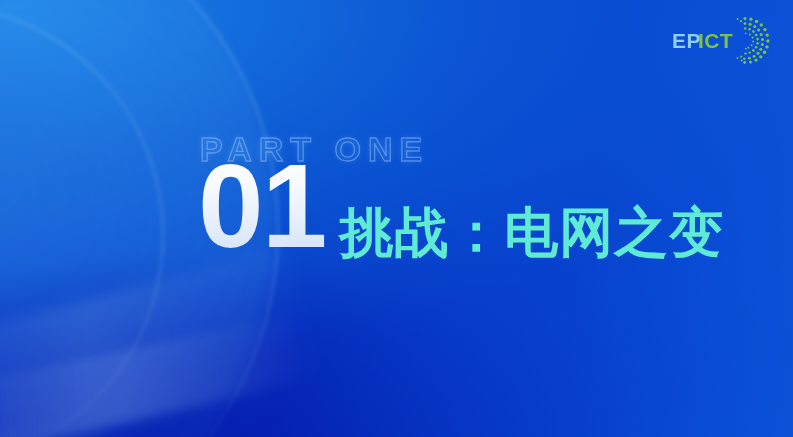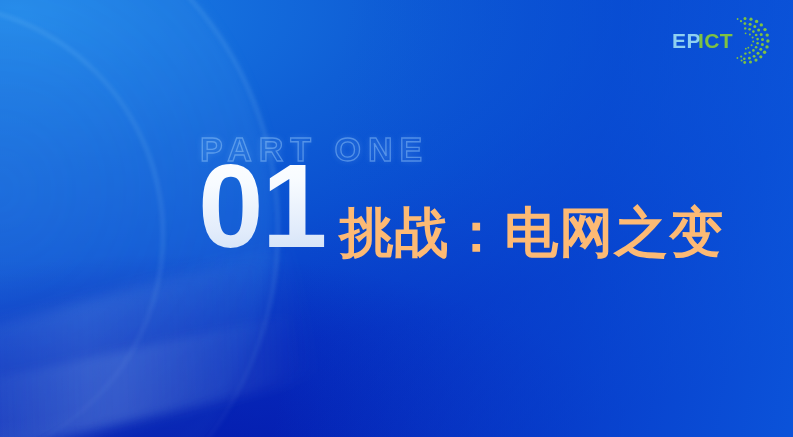--- a/index.html
+++ b/index.html
@@ -124,21 +124,21 @@
     padding-right:14px;
     user-select:none;
   }
   .title-col{
     padding-top:16px;
   }
   .cn-title{
     font-size:54px;
     font-weight:bold;
     line-height:1.08;
-    color:#fdba74;
+    color:#5eead4;
     letter-spacing:1px;
     white-space:nowrap;
     font-family:"DejaVu Sans","Liberation Sans",sans-serif;
   }
   .en-sub{
     margin-top:5px;
     margin-left:4px;
     font-size:16.5px;
     font-weight:bold;
     color:#ffffff;

